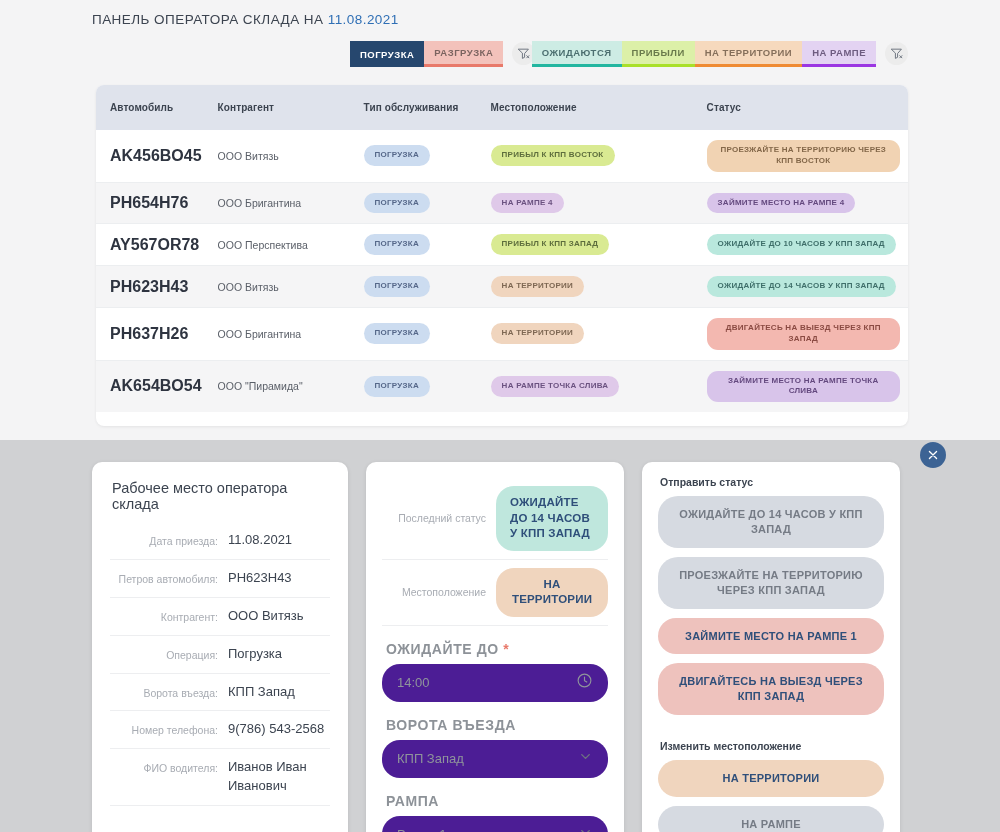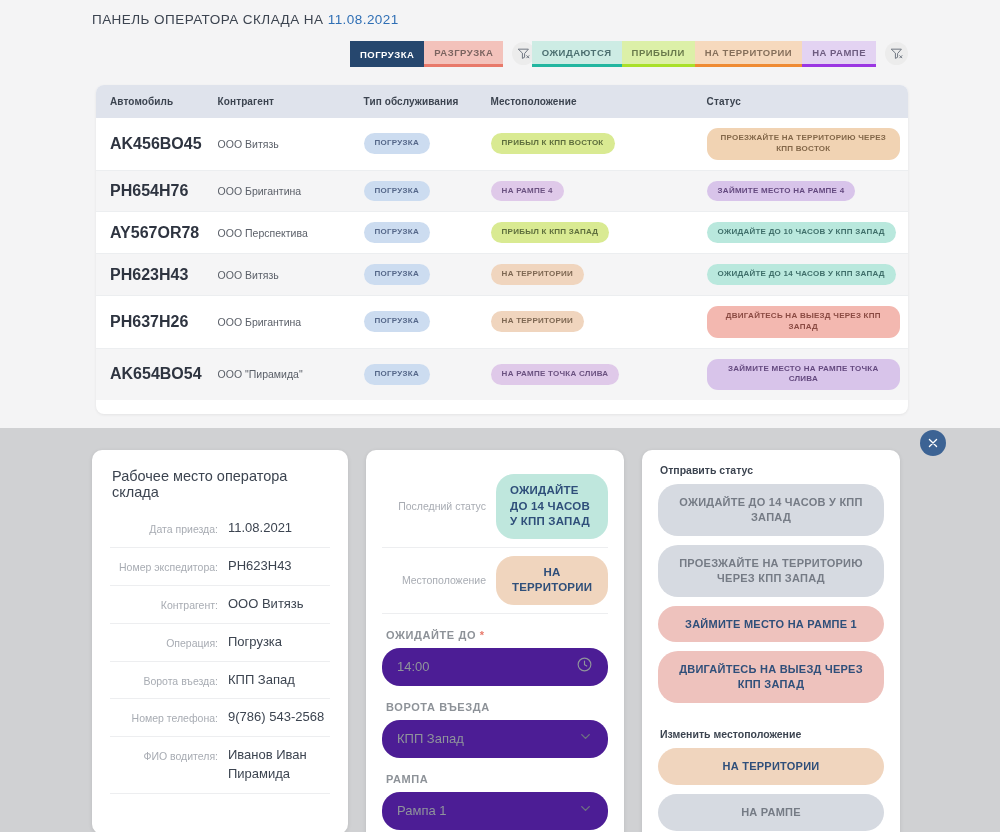--- a/index.html
+++ b/index.html
@@ -79,21 +79,21 @@
     overflow: hidden;
     padding-bottom: 14px;
   }
   table { width: 100%; border-collapse: collapse; }
   thead th {
     background: #dfe3ec;
     font-size: 10px;
     font-weight: 700;
     color: #3c4450;
     text-align: left;
-    padding: 11px 8px;
+    padding: 17px 8px;
     letter-spacing: .1px;
   }
   thead th:first-child { padding-left: 14px; }
   tbody td {
     font-size: 10.5px;
     color: #5a5f68;
     padding: 10px 8px;
     vertical-align: middle;
     border-bottom: 1px solid #eceef0;
   }
@@ -201,21 +201,21 @@
     letter-spacing: .2px;
     padding: 9px 14px;
     line-height: 1.35;
     text-transform: uppercase;
   }
   .chip-teal  { background: #bfe7dd; color: #2f4f7a; }
   .chip-peach { background: #f0d5be; color: #2f4f7a; text-align: center; }
 
   .field-group { margin-top: 15px; }
   .field-label {
-    font-size: 11px;
+    font-size: 14px;
     font-weight: 700;
     letter-spacing: .6px;
     color: #8d9298;
     text-transform: uppercase;
     margin-bottom: 7px;
     padding-left: 4px;
   }
   .field-label .req { color: #e8796a; }
   .field-box {
     background: #4c1d95;
@@ -398,42 +398,42 @@
     </button>
 
     <div class="card card-left">
       <div class="card-title">Рабочее место оператора склада</div>
 
       <div class="info-row">
         <div class="info-label">Дата приезда:</div>
         <div class="info-value">11.08.2021</div>
       </div>
       <div class="info-row">
-        <div class="info-label">Номер экспедитора:</div>
+        <div class="info-label">Петров автомобиля:</div>
         <div class="info-value">PH623H43</div>
       </div>
       <div class="info-row">
         <div class="info-label">Контрагент:</div>
         <div class="info-value">ООО Витязь</div>
       </div>
       <div class="info-row">
         <div class="info-label">Операция:</div>
         <div class="info-value">Погрузка</div>
       </div>
       <div class="info-row">
         <div class="info-label">Ворота въезда:</div>
         <div class="info-value">КПП Запад</div>
       </div>
       <div class="info-row">
         <div class="info-label">Номер телефона:</div>
         <div class="info-value">9(786) 543-2568</div>
       </div>
       <div class="info-row">
         <div class="info-label">ФИО водителя:</div>
-        <div class="info-value">Иванов Иван Пирамида</div>
+        <div class="info-value">Иванов Иван Иванович</div>
       </div>
       <div class="info-row">
         
         
       </div>
     </div>
 
     <div class="card card-middle">
 
       <div class="mid-row">

